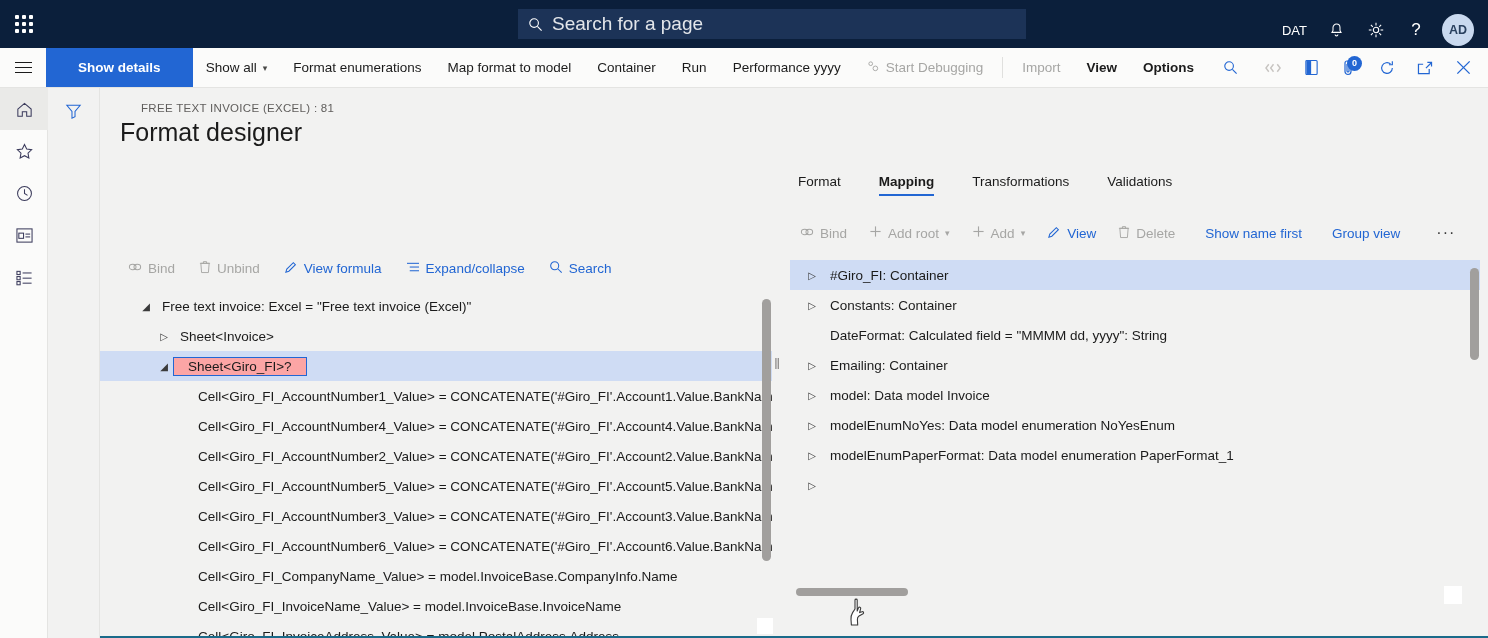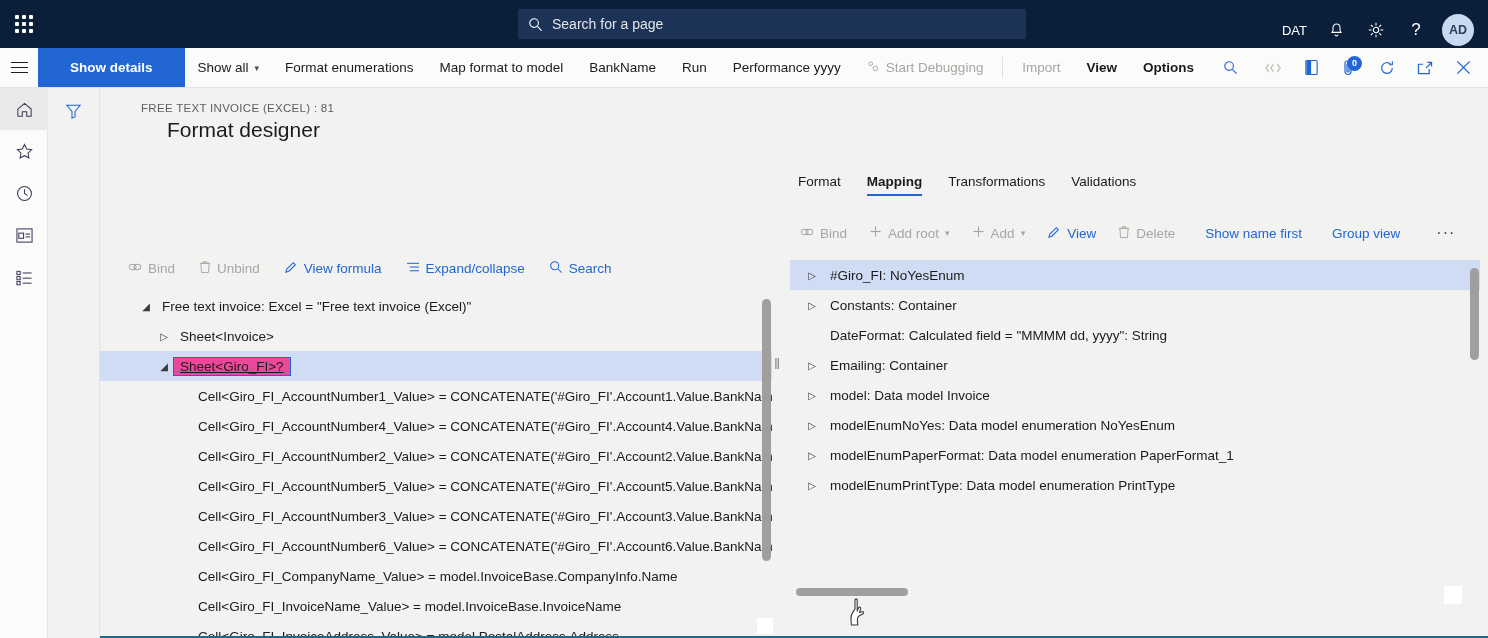--- a/index.html
+++ b/index.html
@@ -25,21 +25,21 @@
   .app-title {
     color: #ffffff; font-size: 15px; font-weight: bold; margin-left: 8px; white-space: nowrap;
   }
   .searchbox {
     position: absolute; left: 518px; top: 9px; width: 508px; height: 30px;
     background: #1c3357; display: flex; align-items: center; padding: 0 10px; cursor: text;
   }
   .searchbox .sicon { margin-right: 9px; display: flex; }
   .searchbox input {
     background: transparent; border: none; outline: none; color: #ffffff;
-    font-size: 14px; font-family: "Liberation Sans", sans-serif; width: 100%;
+    font-size: 19px; font-family: "Liberation Sans", sans-serif; width: 100%;
   }
   .searchbox input::placeholder { color: #e3e6ea; opacity: 1; }
   .top-right {
     position: absolute; right: 0; top: 0; height: 60px; display: flex; align-items: center;
   }
   .top-right .titem {
     height: 48px; min-width: 40px; padding: 0 9px; display: flex; align-items: center; justify-content: center;
     color: #ffffff; font-size: 13px; cursor: pointer;
   }
   .avatar {
@@ -103,21 +103,21 @@
   .leftpanel {
     position: absolute; left: 100px; top: 88px; width: 672px; height: 550px;
     background: #f2f2f1; overflow: hidden;
   }
   .breadcrumb {
     position: absolute; left: 20px; top: 14px; font-size: 11.5px; color: #605e5c;
     letter-spacing: .3px;
     margin-left: 21px;
   }
   .pagetitle {
-    position: absolute; left: 20px; top: 30px; font-size: 21px; color: #1b1b1b; font-weight: normal; margin-left: 47px;
+    position: absolute; left: 20px; top: 30px; font-size: 25px; color: #1b1b1b; font-weight: normal;
   }
   .subtoolbar {
     position: absolute; left: 18px; top: 168px; display: flex; align-items: center; gap: 4px;
   }
   .sub-item {
     display: flex; align-items: center; gap: 6px; font-size: 13.5px; padding: 4px 10px;
     cursor: pointer; color: #2266d3; white-space: nowrap;
   }
   .sub-item.disabled { color: #a6a6a4; cursor: default; }
 
@@ -126,21 +126,21 @@
   }
   .trow {
     height: 30px; display: flex; align-items: center; font-size: 13.5px; color: #1b1b1b;
     white-space: nowrap; padding-left: 120px; position: relative;
   }
   .trow.sel { background: #cfdcf4; }
   .twist {
     position: absolute; font-size: 10px; color: #3b3b3b; width: 12px; text-align: center;
   }
   .node-editbox {
-    border: 1.5px solid #2266d3; background: #ec4899; padding: 1px 6px; margin-left: -7px; text-decoration: underline;
+    border: 1.5px solid #2266d3; background: #fca5a5; padding: 1px 14px; margin-left: -7px;
   }
   .lscroll-v {
     position: absolute; right: 0; top: 0; width: 11px; height: 410px;
     background: transparent;
   }
   .lscroll-v .thumb {
     position: absolute; top: 8px; left: 1px; width: 9px; height: 262px;
     background: #a19f9d; border-radius: 5px;
   }
   .splitter {
@@ -149,21 +149,21 @@
     cursor: col-resize;
   }
   .splitter .grip { color: #8a8886; font-size: 15px; line-height: 1; }
 
   
   .rightpanel {
     position: absolute; left: 782px; top: 88px; width: 706px; height: 550px;
     background: #f2f2f1; overflow: hidden;
   }
   .tabs {
-    position: absolute; left: 8px; top: 80px; display: flex; gap: 2px; align-items: center;
+    position: absolute; left: 8px; top: 80px; display: flex; gap: 14px; align-items: center;
   }
   .tab {
     font-size: 13.5px; color: #1b1b1b; padding: 6px 16px 9px 8px; cursor: pointer;
     position: relative; white-space: nowrap;
   }
   .tab.active { font-weight: bold; }
   .tab.active::after {
     content: ""; position: absolute; left: 8px; right: 16px; bottom: 2px; height: 2px; background: #2266d3;
   }
   .rtoolbar {
@@ -270,21 +270,21 @@
         </div>
     </div>
     <div class="cmd-primary">Show details</div>
 
     <div class="cmd-item">
       <span>Show all</span>
       <span class="chev">▾</span>
     </div>
     <div class="cmd-item">Format enumerations</div>
     <div class="cmd-item">Map format to model</div>
-    <div class="cmd-item">BankName</div>
+    <div class="cmd-item">Container</div>
     <div class="cmd-item">Run</div>
     <div class="cmd-item">Performance yyyy</div>
     <div class="cmd-item disabled">
       <span>
         <svg width="13" height="13" viewBox="0 0 14 14">
             <circle cx="9" cy="9" r="2.5" fill="none" stroke="#a6a6a4" stroke-width="1"></circle>
             <circle cx="4" cy="4" r="2" fill="none" stroke="#a6a6a4" stroke-width="1"></circle>
           </svg>
       </span>
       <span>Start Debugging</span>
@@ -564,21 +564,21 @@
       </div>
       <div class="sub-item" style="margin-left:14px;color:#3b3b3b;font-size:16px;letter-spacing:1px">
         <span>···</span>
       </div>
     </div>
 
     <div class="rtree">
       <div id="right-tree-rows">
           <div class="rrow sel">
             <span class="twist" style="left: 16px;">▷</span>
-            <span>#Giro_FI: NoYesEnum</span>
+            <span>#Giro_FI: Container</span>
           </div>
           <div class="rrow">
             <span class="twist" style="left: 16px;">▷</span>
             <span>Constants: Container</span>
           </div>
           <div class="rrow">
             <span>DateFormat: Calculated field = "MMMM dd, yyyy": String</span>
           </div>
           <div class="rrow">
             <span class="twist" style="left: 16px;">▷</span>
@@ -591,21 +591,20 @@
           <div class="rrow">
             <span class="twist" style="left: 16px;">▷</span>
             <span>modelEnumNoYes: Data model enumeration NoYesEnum</span>
           </div>
           <div class="rrow">
             <span class="twist" style="left: 16px;">▷</span>
             <span>modelEnumPaperFormat: Data model enumeration PaperFormat_1</span>
           </div>
           <div class="rrow">
             <span class="twist" style="left: 16px;">▷</span>
-            <span>modelEnumPrintType: Data model enumeration PrintType</span>
           </div>
         </div>
     </div>
     <div class="rscroll-v">
       <div class="thumb"></div>
     </div>
     <div class="rscroll-h">
       <div class="thumb"></div>
     </div>
     <div class="corner-box"></div>

